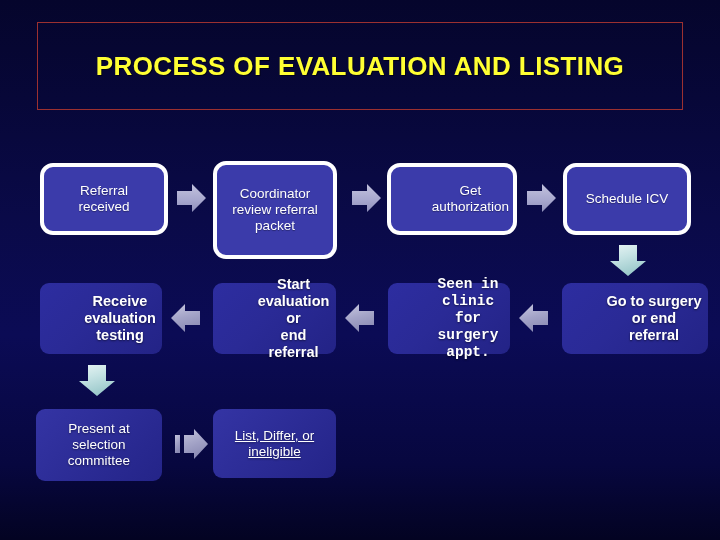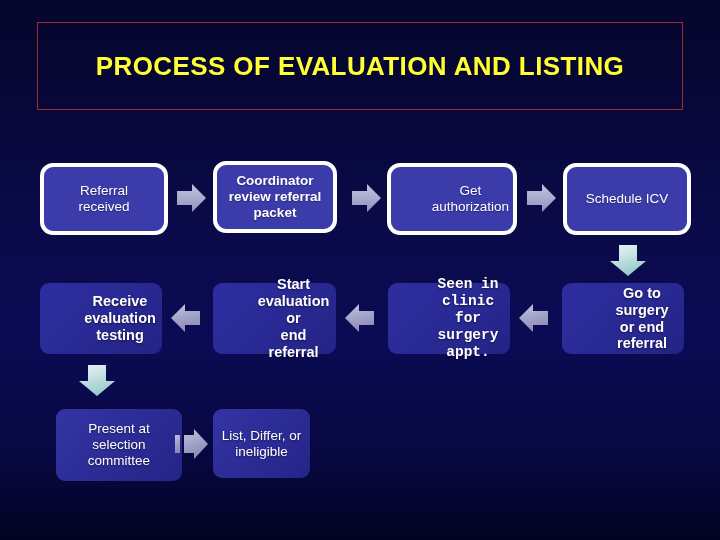--- a/index.html
+++ b/index.html
@@ -99,21 +99,21 @@
 <div id="slide">
 
   <div id="title-box">
     <span id="title-text">PROCESS OF EVALUATION AND LISTING</span>
   </div>
 
   <div class="node outlined" style="left:40px; top:163px; width:128px; height:72px;">
     <span class="label">Referral<br>received</span>
   </div>
 
-  <div class="node outlined" style="left:213px; top:161px; width:124px; height:72px;font-weight:bold;">
+  <div class="node outlined" style="left:213px; top:161px; width:124px; height:98px;">
     <span class="label">Coordinator<br>review referral<br>packet</span>
   </div>
 
   <div class="node outlined" style="left:387px; top:163px; width:130px; height:72px;justify-content:flex-end;">
     <span class="label">Get<br>authorization</span>
   </div>
 
   <div class="node outlined" style="left:563px; top:163px; width:128px; height:72px;">
     <span class="label">Schedule ICV</span>
   </div>
@@ -161,21 +161,21 @@
   </div>
 
   <div class="node plain-bold" style="left:213px; top:283px; width:123px; height:71px;">
     <span class="label">Start<br>evaluation or<br>end referral</span>
   </div>
 
   <div class="node plain-bold" style="left:388px; top:283px; width:122px; height:71px;font-family:Liberation Mono, monospace;">
     <span class="label">Seen in clinic<br>for surgery<br>appt.</span>
   </div>
 
-  <div class="node plain-bold" style="left:562px; top:283px; width:122px; height:71px;">
+  <div class="node plain-bold" style="left:562px; top:283px; width:146px; height:71px;">
     <span class="label">Go to surgery<br>or end<br>referral</span>
   </div>
 
   <div class="arrow" style="left:519px; top:303px;">
     <svg width="30" height="30" viewBox="0 0 30 30">
       <defs>
         <linearGradient id="ag2" x1="0" y1="0" x2="0.3" y2="1">
           <stop offset="0%" stop-color="#c8c8e0"></stop>
           <stop offset="55%" stop-color="#a4a4c8"></stop>
           <stop offset="100%" stop-color="#8e8eb6"></stop>
@@ -196,25 +196,25 @@
       <polygon points="29,8 14,8 14,1 0,15 14,29 14,22 29,22" fill="url(#ag2)"></polygon>
     </svg>
   </div>
 
   <div class="arrow" style="left:78px; top:365px;">
     <svg width="38" height="32" viewBox="0 0 38 32">
       <polygon points="10,0 28,0 28,16 37,16 19,31 1,16 10,16" fill="url(#dg1)"></polygon>
     </svg>
   </div>
 
-  <div class="node plain-light" style="left:56px; top:409px; width:126px; height:72px;">
+  <div class="node plain-light" style="left:36px; top:409px; width:126px; height:72px;">
     <span class="label">Present at<br>selection<br>committee</span>
   </div>
 
-  <div class="node plain-light" style="left:213px; top:409px; width:97px; height:69px;">
+  <div class="node plain-light" style="left:213px; top:409px; width:123px; height:69px;text-decoration:underline;">
     <span class="label">List, Differ, or<br>ineligible</span>
   </div>
 
   <div class="arrow" style="left:175px; top:426px;">
     <svg width="36" height="36" viewBox="0 0 36 36">
       <defs>
         <linearGradient id="ag3" x1="0" y1="0" x2="0.3" y2="1">
           <stop offset="0%" stop-color="#c3c3db"></stop>
           <stop offset="55%" stop-color="#a2a2c6"></stop>
           <stop offset="100%" stop-color="#8b8bb4"></stop>

